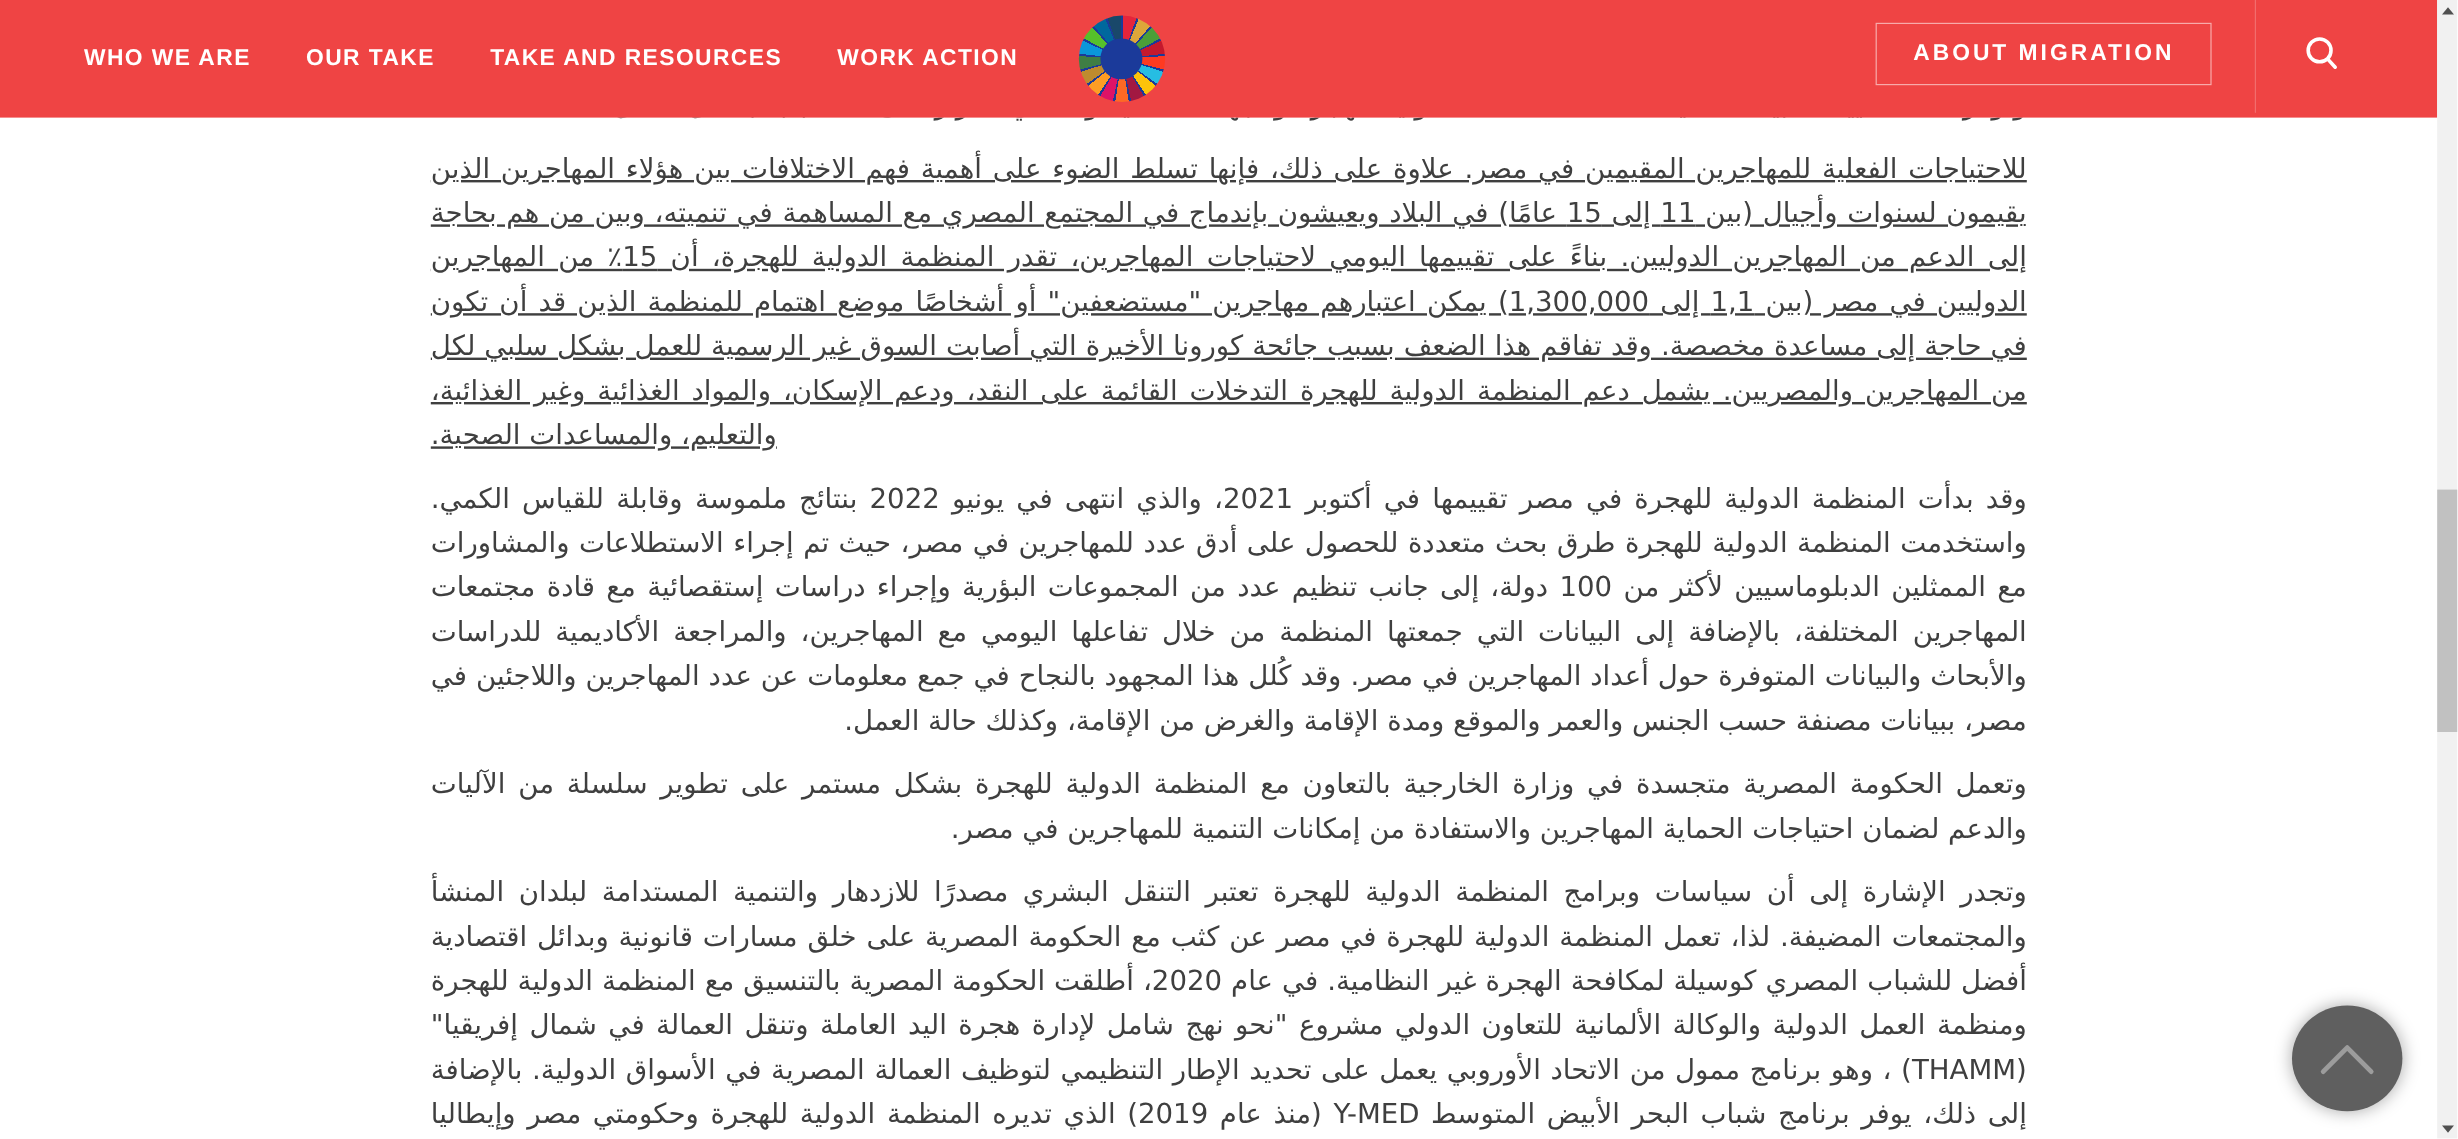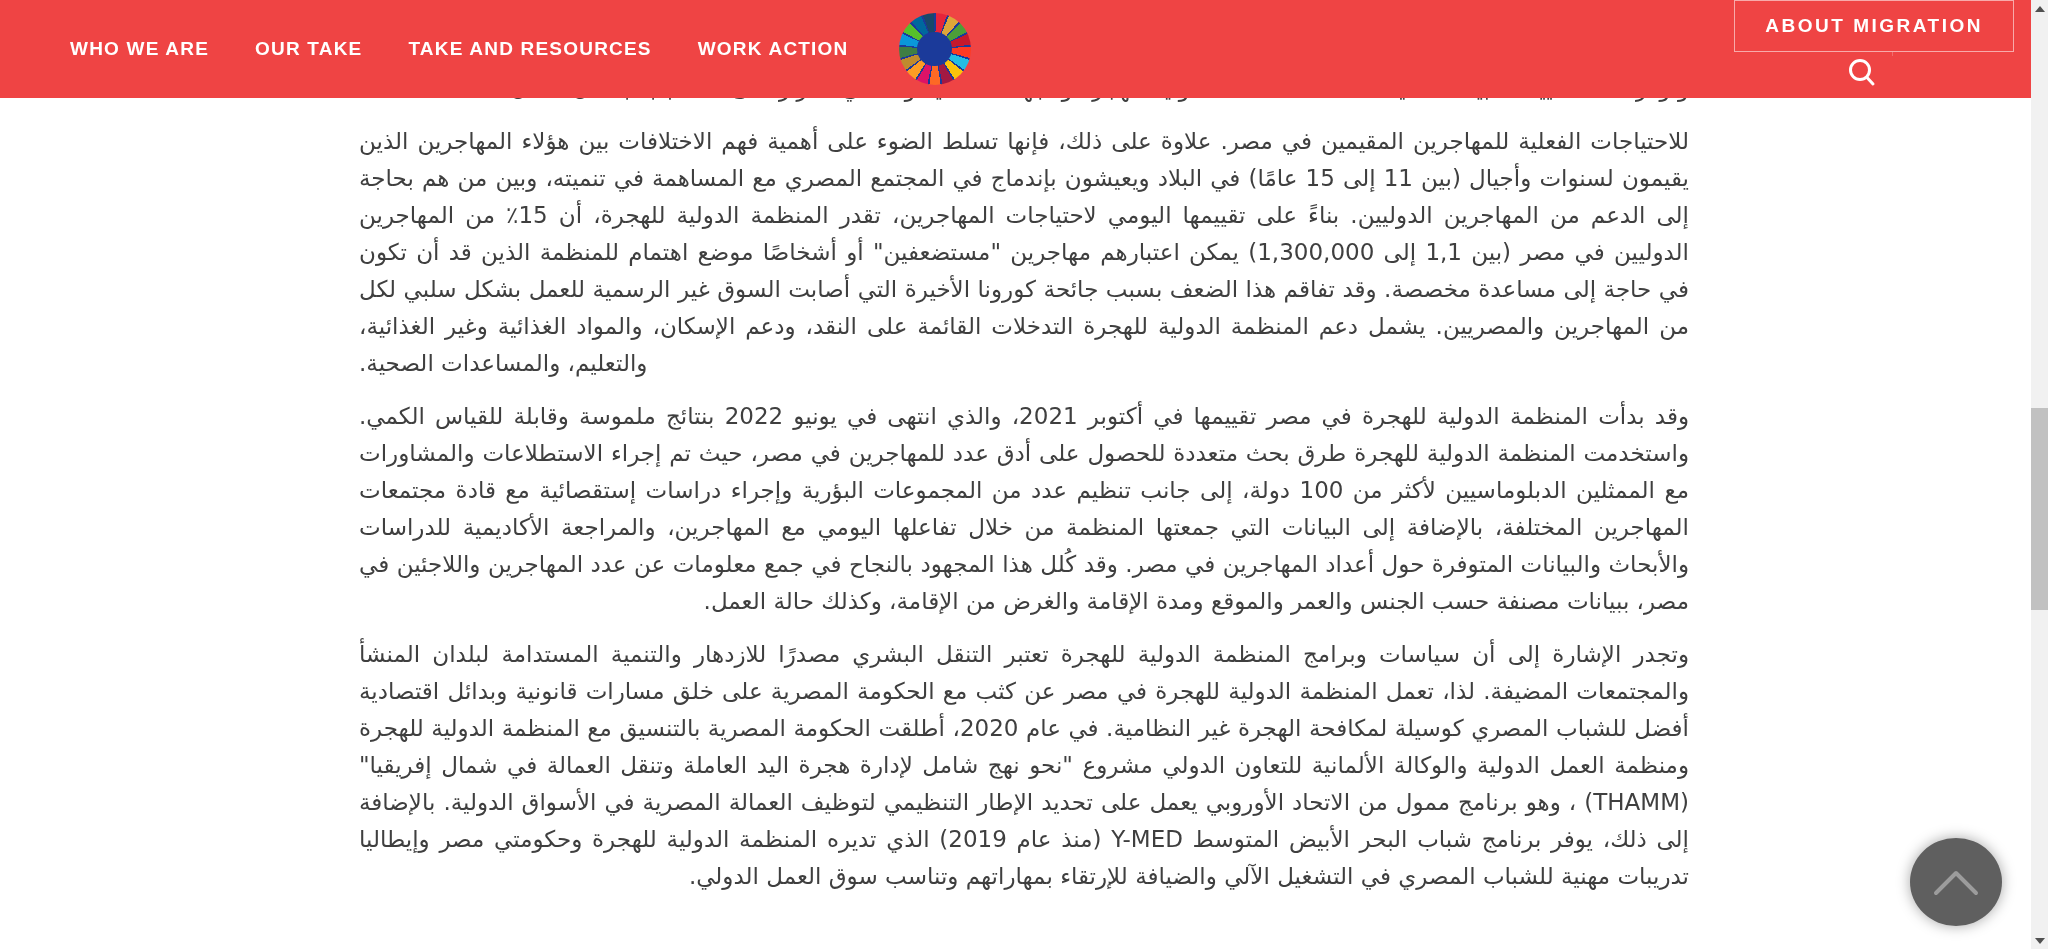--- a/index.html
+++ b/index.html
@@ -6,34 +6,34 @@
   .page{position:relative;width:2048px;height:949px;overflow:hidden;background:#fff;
         font-family:"DejaVu Sans",sans-serif;}
   
   .navbar{position:absolute;left:0;top:0;width:2031px;height:98px;background:#ef4444;
           display:flex;align-items:center;z-index:5;}
   .nav-left{display:flex;align-items:center;gap:46px;margin-left:70px;}
   .nav-link{color:#ffffff;font-family:"Liberation Sans",sans-serif;font-weight:bold;
             font-size:19px;letter-spacing:1.2px;cursor:pointer;white-space:nowrap;}
   .sdg-logo{width:72px;height:72px;border-radius:50%;position:relative;margin-left:4px;flex:0 0 auto;cursor:pointer;}
   .sdg-logo .hole{position:absolute;left:26%;top:26%;width:48%;height:48%;border-radius:50%;background:#1b3a9a;}
-  .nav-right{position:absolute;right:17px;top:0;height:90px;display:flex;align-items:center;flex-direction:column;}
+  .nav-right{position:absolute;right:17px;top:0;height:90px;display:flex;align-items:center;}
   .about-btn{background:transparent;border:1px solid rgba(255,255,255,.55);color:#fff;
              font-family:"Liberation Sans",sans-serif;font-weight:bold;font-size:19px;
              letter-spacing:2.5px;padding:14px 30px;cursor:pointer;white-space:nowrap;}
   .nav-divider{width:1px;height:98px;background:rgba(255,255,255,.22);margin:0 0 0 36px;}
   .search-btn{background:transparent;border:none;cursor:pointer;padding:0;margin:0 62px 0 38px;
               display:flex;align-items:center;}
   
   .article{position:absolute;left:359px;top:98px;width:1330px;direction:rtl;
            color:#3f3f3f;font-size:23px;line-height:37px;}
   .article p{margin:0 0 16px 0;text-align:justify;}
   .clip-line{height:9px;overflow:hidden;margin-bottom:0;}
   .clip-line .inner{display:block;margin-top:-28px;white-space:nowrap;}
-  .last-left{text-align-last:left;}
+  .last-left{text-align-last:left;text-decoration:underline;}
   .last-right{text-align-last:right;}
   .p-single{text-align:right;}
   
   .scroll-top{position:absolute;left:1910px;top:838px;width:92px;height:88px;border-radius:50%;
               background:#5f5f5f;border:none;cursor:pointer;display:flex;align-items:center;
               justify-content:center;box-shadow:0 0 14px rgba(0,0,0,.35);z-index:6;}
   
   .scrollbar{position:absolute;right:0;top:0;width:17px;height:949px;background:#f1f1f1;z-index:10;}
   .sb-arrow{position:absolute;left:0;width:17px;height:17px;display:flex;align-items:center;
             justify-content:center;cursor:pointer;}
@@ -71,20 +71,21 @@
       </button>
     </div>
   </nav>
 
   <div class="article">
     <p class="clip-line">
       <span class="inner">وتوفر هذه التقييمات بيانات دقيقة تساعد المنظمة الدولية للهجرة والجهات المعنية وصانعي القرار على الاستجابة بشكل أفضل</span>
     </p>
     <p class="last-left">للاحتياجات الفعلية للمهاجرين المقيمين في مصر. علاوة على ذلك، فإنها تسلط الضوء على أهمية فهم الاختلافات بين هؤلاء المهاجرين الذين يقيمون لسنوات وأجيال (بين 11 إلى 15 عامًا) في البلاد ويعيشون بإندماج في المجتمع المصري مع المساهمة في تنميته، وبين من هم بحاجة إلى الدعم من المهاجرين الدوليين. بناءً على تقييمها اليومي لاحتياجات المهاجرين، تقدر المنظمة الدولية للهجرة، أن 15٪ من المهاجرين الدوليين في مصر (بين 1,1 إلى 1,300,000) يمكن اعتبارهم مهاجرين "مستضعفين" أو أشخاصًا موضع اهتمام للمنظمة الذين قد أن تكون في حاجة إلى مساعدة مخصصة. وقد تفاقم هذا الضعف بسبب جائحة كورونا الأخيرة التي أصابت السوق غير الرسمية للعمل بشكل سلبي لكل من المهاجرين والمصريين. يشمل دعم المنظمة الدولية للهجرة التدخلات القائمة على النقد، ودعم الإسكان، والمواد الغذائية وغير الغذائية، والتعليم، والمساعدات الصحية.</p>
     <p class="last-right">وقد بدأت المنظمة الدولية للهجرة في مصر تقييمها في أكتوبر 2021، والذي انتهى في يونيو 2022 بنتائج ملموسة وقابلة للقياس الكمي. واستخدمت المنظمة الدولية للهجرة طرق بحث متعددة للحصول على أدق عدد للمهاجرين في مصر، حيث تم إجراء الاستطلاعات والمشاورات مع الممثلين الدبلوماسيين لأكثر من 100 دولة، إلى جانب تنظيم عدد من المجموعات البؤرية وإجراء دراسات إستقصائية مع قادة مجتمعات المهاجرين المختلفة، بالإضافة إلى البيانات التي جمعتها المنظمة من خلال تفاعلها اليومي مع المهاجرين، والمراجعة الأكاديمية للدراسات والأبحاث والبيانات المتوفرة حول أعداد المهاجرين في مصر. وقد كُلل هذا المجهود بالنجاح في جمع معلومات عن عدد المهاجرين واللاجئين في مصر، ببيانات مصنفة حسب الجنس والعمر والموقع ومدة الإقامة والغرض من الإقامة، وكذلك حالة العمل.</p>
+    <p class="last-right">وتعمل الحكومة المصرية متجسدة في وزارة الخارجية بالتعاون مع المنظمة الدولية للهجرة بشكل مستمر على تطوير سلسلة من الآليات والدعم لضمان احتياجات الحماية المهاجرين والاستفادة من إمكانات التنمية للمهاجرين في مصر.</p>
     <p class="last-right">وتجدر الإشارة إلى أن سياسات وبرامج المنظمة الدولية للهجرة تعتبر التنقل البشري مصدرًا للازدهار والتنمية المستدامة لبلدان المنشأ والمجتمعات المضيفة. لذا، تعمل المنظمة الدولية للهجرة في مصر عن كثب مع الحكومة المصرية على خلق مسارات قانونية وبدائل اقتصادية أفضل للشباب المصري كوسيلة لمكافحة الهجرة غير النظامية. في عام 2020، أطلقت الحكومة المصرية بالتنسيق مع المنظمة الدولية للهجرة ومنظمة العمل الدولية والوكالة الألمانية للتعاون الدولي مشروع "نحو نهج شامل لإدارة هجرة اليد العاملة وتنقل العمالة في شمال إفريقيا"(THAMM) ، وهو برنامج ممول من الاتحاد الأوروبي يعمل على تحديد الإطار التنظيمي لتوظيف العمالة المصرية في الأسواق الدولية. بالإضافة إلى ذلك، يوفر برنامج شباب البحر الأبيض المتوسط Y-MED (منذ عام 2019) الذي تديره المنظمة الدولية للهجرة وحكومتي مصر وإيطاليا تدريبات مهنية للشباب المصري في التشغيل الآلي والضيافة للإرتقاء بمهاراتهم وتناسب سوق العمل الدولي.</p>
 
   </div>
 
   <button class="scroll-top">
     <svg width="56" height="34" viewBox="0 0 56 34">
       <polyline points="8,28 28,8 48,28" fill="none" stroke="#9c9c9c" stroke-width="4" stroke-linejoin="round" stroke-linecap="round"></polyline>
     </svg>
   </button>
 

